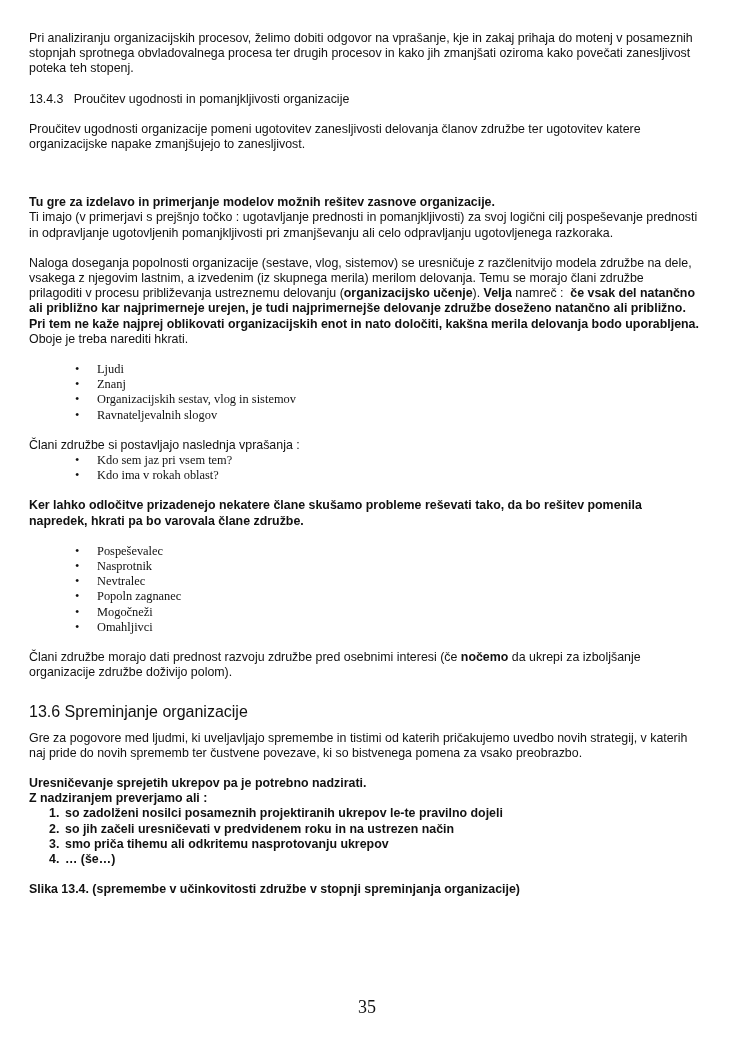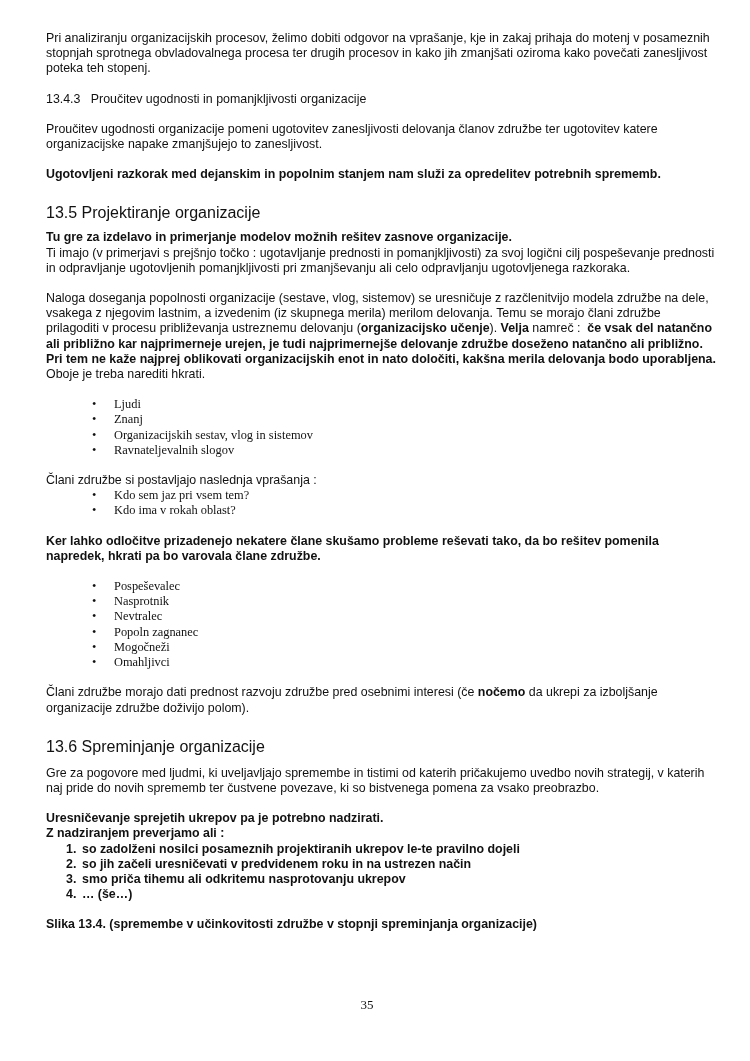--- a/index.html
+++ b/index.html
@@ -1,53 +1,51 @@
 <!DOCTYPE html>
 <html><head>
 <meta charset="utf-8">
 <style>
   html, body { margin: 0; padding: 0; background: #ffffff; }
   body { width: 750px; height: 1061px; position: relative; overflow: hidden; }
   .page {
-    position: absolute; left: 46px; top: 31px; width: 670px;
+    position: absolute; left: 29px; top: 31px; width: 670px;
     font-family: "Liberation Sans", sans-serif; font-size: 12.4px; line-height: 15.2px; color: #111;
   }
   p { margin: 0; }
   .gap { height: 15px; }
   .gap2 { height: 21px; }
   .b { font-weight: bold; }
   h2 {
     font-family: "Liberation Sans", sans-serif; font-weight: normal; font-size: 16px;
     margin: 0; line-height: 20px; color: #111;
   }
   ul { margin: 0; padding: 0 0 0 68px; list-style: none; }
   ul li { position: relative; font-family: Liberation Serif, serif; }
   ul li::before { content: "\2022"; position: absolute; left: -22px; }
   ol { margin: 0; padding: 0 0 0 20px; list-style: none; font-weight: bold; }
   ol li { position: relative; }
   .num { display: inline-block; width: 16px; }
   .pagenum {
     position: absolute; left: 0; width: 734px; top: 997px; text-align: center;
-    font-family: "Liberation Serif", serif; font-size: 13px; color: #111;
+    font-family: "Liberation Serif", serif; font-size: 18px; color: #111;
   }
 </style>
 </head>
 <body>
 
 <div class="page">
   <p>Pri analiziranju organizacijskih procesov, želimo dobiti odgovor na vprašanje, kje in zakaj prihaja do motenj v posameznih stopnjah sprotnega obvladovalnega procesa ter drugih procesov in kako jih zmanjšati oziroma kako povečati zanesljivost poteka teh stopenj.</p>
   <div class="gap"></div>
   <p style="white-space:pre;">13.4.3   Proučitev ugodnosti in pomanjkljivosti organizacije</p>
   <div class="gap"></div>
   <p>Proučitev ugodnosti organizacije pomeni ugotovitev zanesljivosti delovanja članov združbe ter ugotovitev katere organizacijske napake zmanjšujejo to zanesljivost.</p>
   <div class="gap"></div>
-  <p class="b">Ugotovljeni razkorak med dejanskim in popolnim stanjem nam služi za opredelitev potrebnih sprememb.</p>
   <div class="gap2"></div>
 
-  <h2>13.5  Projektiranje organizacije</h2>
   <div style="height:7px"></div>
   <p class="b">Tu gre za izdelavo in primerjanje modelov možnih rešitev zasnove organizacije.</p>
   <p>Ti imajo (v primerjavi s prejšnjo točko : ugotavljanje prednosti in pomanjkljivosti) za svoj logični cilj pospeševanje prednosti in odpravljanje ugotovljenih pomanjkljivosti pri zmanjševanju ali celo odpravljanju ugotovljenega razkoraka.</p>
   <div class="gap"></div>
   <p><span>Naloga doseganja popolnosti organizacije (sestave, vlog, sistemov) se uresničuje z razčlenitvijo modela združbe na dele, vsakega z njegovim lastnim, a izvedenim (iz skupnega merila) merilom delovanja. Temu se morajo člani združbe prilagoditi v procesu približevanja ustreznemu delovanju (</span><span class="b">organizacijsko učenje</span><span>). </span><span class="b">Velja</span><span style="white-space:pre-wrap;"> namreč :  </span><span class="b">če vsak del natančno ali približno kar najprimerneje urejen, je tudi najprimernejše delovanje združbe doseženo natančno ali približno. Pri tem ne kaže najprej oblikovati organizacijskih enot in nato določiti, kakšna merila delovanja bodo uporabljena.</span><span> Oboje je treba narediti hkrati.</span></p>
   <div class="gap"></div>
   <ul>
     <li>Ljudi</li>
     <li>Znanj</li>
     <li>Organizacijskih sestav, vlog in sistemov</li>

